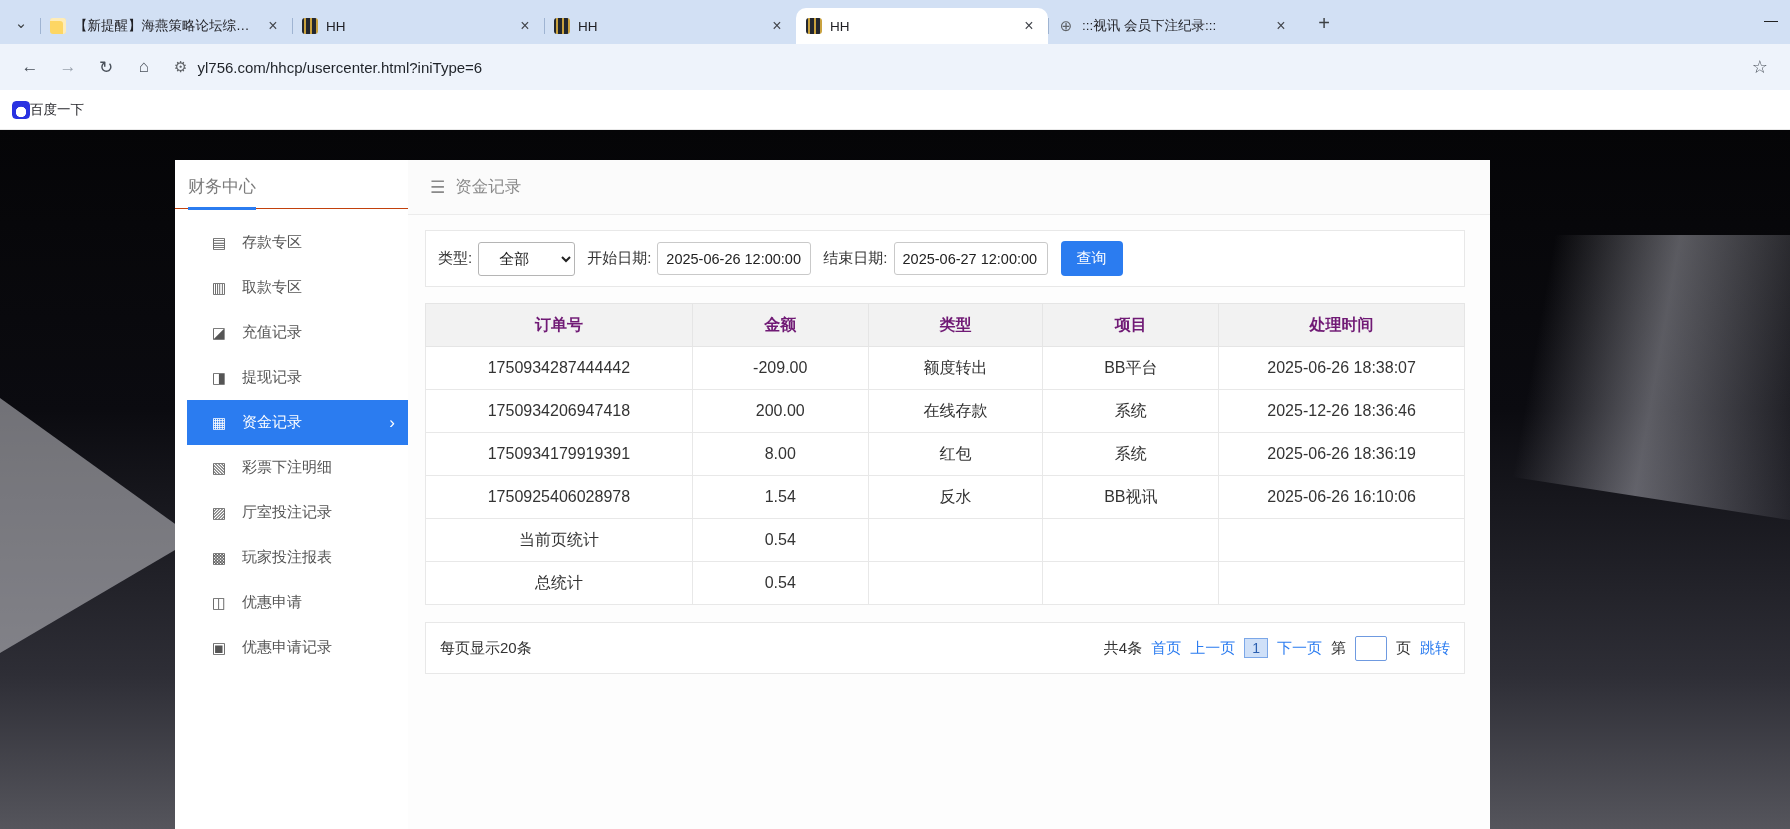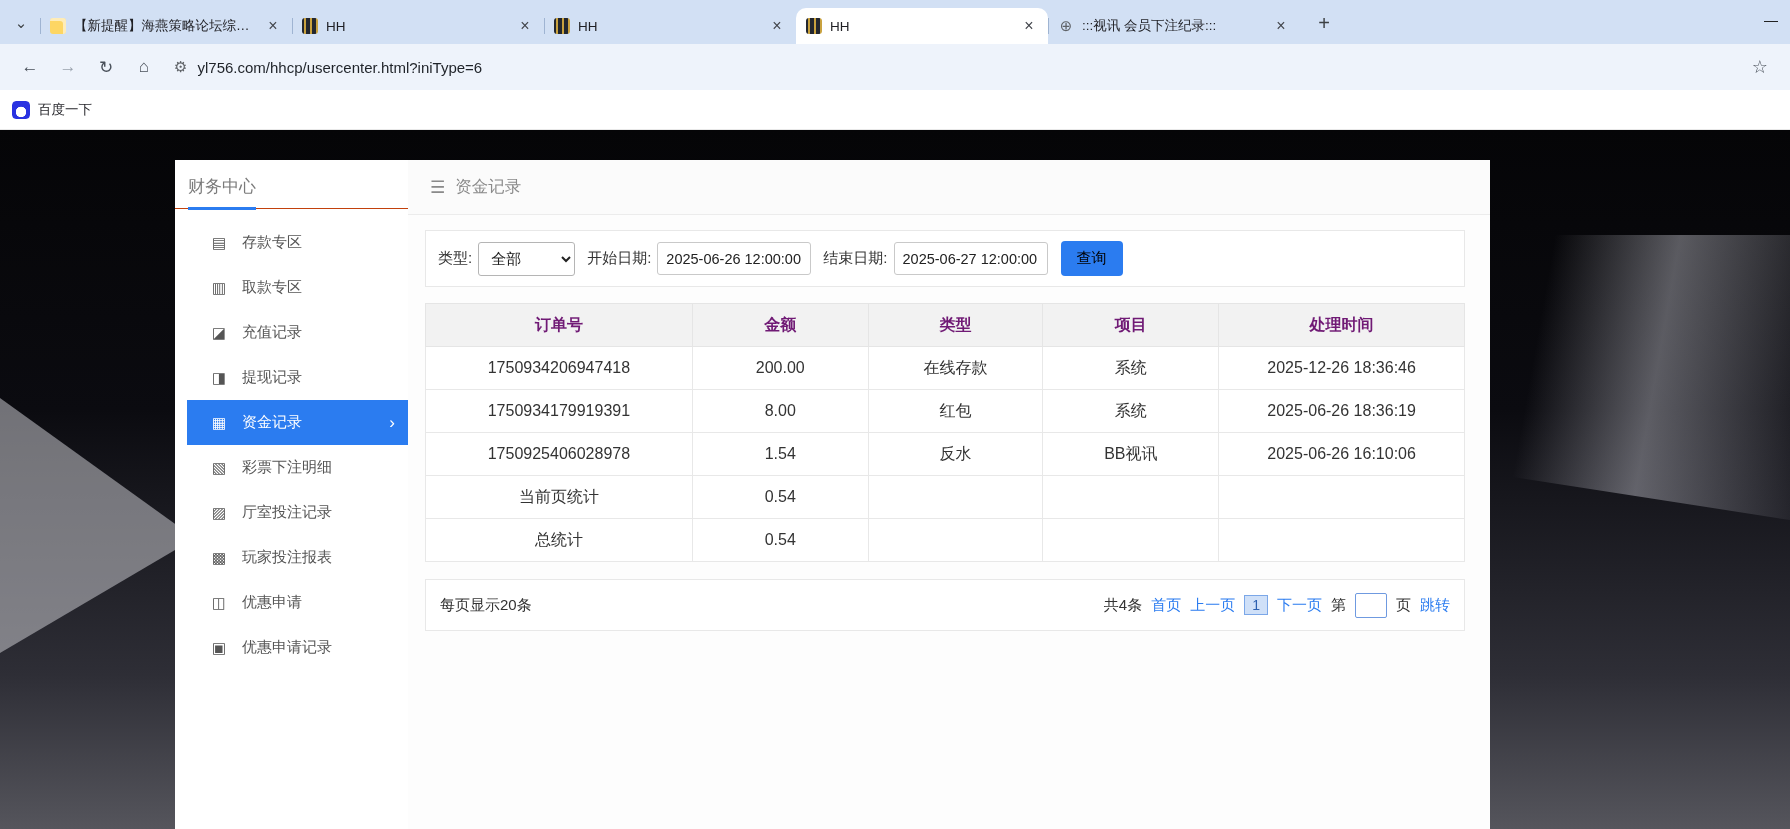--- a/index.html
+++ b/index.html
@@ -52,21 +52,21 @@
     font-size: 17px; color: #49505a; border-radius: 50%; cursor: pointer;
   }
   .nav-icon.dim { color: #9aa2ad; }
   .url-area { flex: 1; display: flex; align-items: center; gap: 10px; padding: 0 8px; }
   .site-info-icon { font-size: 15px; color: #5f6368; cursor: pointer; }
   .url-text { font-size: 15px; color: #1f2329; cursor: text; }
   .star-icon { margin-left: auto; font-size: 18px; color: #49505a; cursor: pointer; }
 
   .bookmarks {
     height: 40px; background: #fff; display: flex; align-items: center;
-    padding: 0 12px; gap: 8px; border-bottom: 1px solid #e8e8e8;
+    padding: 0 12px; border-bottom: 1px solid #e8e8e8;
   }
   .baidu-icon {
     width: 18px; height: 18px; border-radius: 4px;
     background: radial-gradient(circle at 50% 62%, #fff 0 5px, #2932e1 5.5px);
     border: 1px solid #2932e1; cursor: pointer;
   }
   .bookmark-label { font-size: 13.5px; color: #1f1f24; cursor: pointer; }
 
   
   .content {
@@ -130,29 +130,29 @@
   .main-body { padding: 15px 25px 0 17px; }
 
   .filter-bar {
     border: 1px solid #e8e8e8; background: #fff; display: flex; align-items: center;
     padding: 10px 12px; font-size: 15px; color: #333;
   }
   .f-label { margin-right: 6px; }
   .f-gap { margin-left: 12px; }
   .type-select {
     width: 97px; height: 34px; font-size: 15px; border: 1px solid #b5b5b5;
-    border-radius: 3px; background: #fff; color: #222; padding: 0 8px;
+    border-radius: 3px; background: #fff; color: #222; padding: 0 16px;
   }
   .date-input {
     width: 154px; height: 33px; border: 1px solid #c9c9c9; border-radius: 3px;
     font-size: 14.5px; padding: 0 8px; color: #222;
     font-family: "Liberation Sans", "DejaVu Sans", sans-serif;
   }
   .query-btn {
-    margin-left: 13px; background: #2b7cf0; color: #000000; border: none; border-radius: 4px;
+    margin-left: 13px; background: #2b7cf0; color: #ffffff; border: none; border-radius: 4px;
     font-size: 15px; padding: 8px 16px; cursor: pointer;
   }
 
   .data-table { width: 100%; border-collapse: collapse; margin-top: 16px; background: #fff; }
   .data-table th {
     background: #f2f2f2; font-weight: 700; border: 1px solid #e5e5e5;
     height: 43px; font-size: 16px; color: #701a75; text-align: center;
   }
   .data-table td {
     border: 1px solid #e8e8e8; height: 43px; font-size: 16px; color: #333; text-align: center;
@@ -329,20 +329,27 @@
           <thead>
             <tr>
               <th>订单号</th>
               <th>金额</th>
               <th>类型</th>
               <th>项目</th>
               <th>处理时间</th>
             </tr>
           </thead>
           <tbody>
+            <tr>
+              <td>1750934287444442</td>
+              <td>-209.00</td>
+              <td>额度转出</td>
+              <td>BB平台</td>
+              <td>2025-06-26 18:38:07</td>
+            </tr>
             <tr>
               <td>1750934206947418</td>
               <td>200.00</td>
               <td>在线存款</td>
               <td>系统</td>
               <td>2025-12-26 18:36:46</td>
             </tr>
             <tr>
               <td>1750934179919391</td>
               <td>8.00</td>

